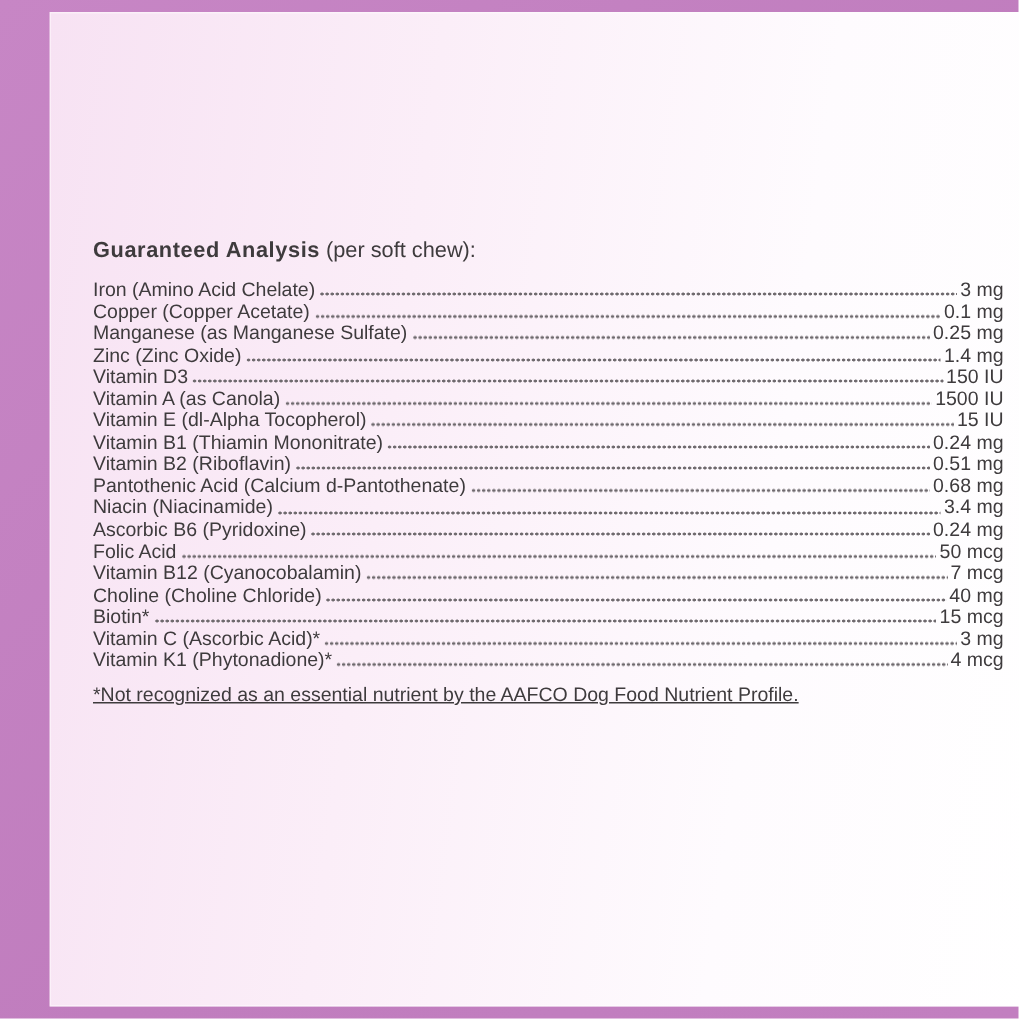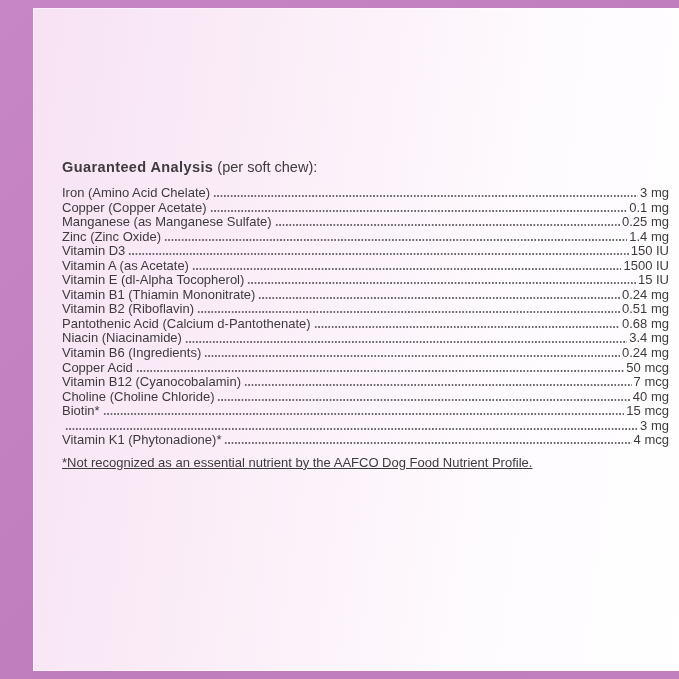--- a/index.html
+++ b/index.html
@@ -110,21 +110,21 @@
             <span class="label">Zinc (Zinc Oxide)</span>
             <span class="leader"></span>
             <span class="value">1.4 mg</span>
           </div>
         <div class="row">
             <span class="label">Vitamin D3</span>
             <span class="leader"></span>
             <span class="value">150 IU</span>
           </div>
         <div class="row">
-            <span class="label">Vitamin A (as Acetate)</span>
+            <span class="label">Vitamin A (as Canola)</span>
             <span class="leader"></span>
             <span class="value">1500 IU</span>
           </div>
         <div class="row">
             <span class="label">Vitamin E (dl-Alpha Tocopherol)</span>
             <span class="leader"></span>
             <span class="value">15 IU</span>
           </div>
         <div class="row">
             <span class="label">Vitamin B1 (Thiamin Mononitrate)</span>
@@ -140,45 +140,46 @@
             <span class="label">Pantothenic Acid (Calcium d-Pantothenate)</span>
             <span class="leader"></span>
             <span class="value">0.68 mg</span>
           </div>
         <div class="row">
             <span class="label">Niacin (Niacinamide)</span>
             <span class="leader"></span>
             <span class="value">3.4 mg</span>
           </div>
         <div class="row">
-            <span class="label">Vitamin B6 (Ingredients)</span>
+            <span class="label">Ascorbic B6 (Pyridoxine)</span>
             <span class="leader"></span>
             <span class="value">0.24 mg</span>
           </div>
         <div class="row">
-            <span class="label">Copper Acid</span>
+            <span class="label">Folic Acid</span>
             <span class="leader"></span>
             <span class="value">50 mcg</span>
           </div>
         <div class="row">
             <span class="label">Vitamin B12 (Cyanocobalamin)</span>
             <span class="leader"></span>
             <span class="value">7 mcg</span>
           </div>
         <div class="row">
             <span class="label">Choline (Choline Chloride)</span>
             <span class="leader"></span>
             <span class="value">40 mg</span>
           </div>
         <div class="row">
             <span class="label">Biotin*</span>
             <span class="leader"></span>
             <span class="value">15 mcg</span>
           </div>
         <div class="row">
+            <span class="label">Vitamin C (Ascorbic Acid)*</span>
             <span class="leader"></span>
             <span class="value">3 mg</span>
           </div>
         <div class="row">
             <span class="label">Vitamin K1 (Phytonadione)*</span>
             <span class="leader"></span>
             <span class="value">4 mcg</span>
           </div>
       </div>
 

